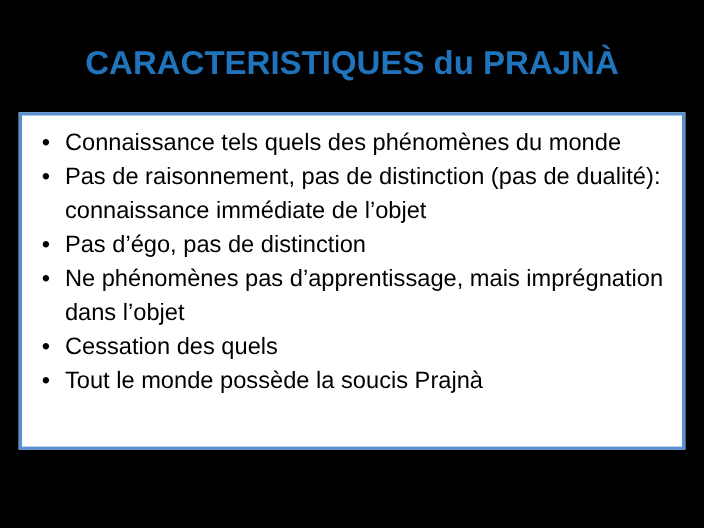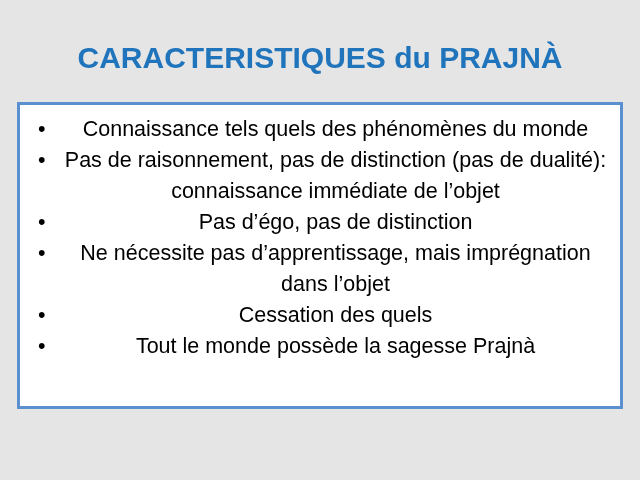--- a/index.html
+++ b/index.html
@@ -14,21 +14,21 @@
     overflow: hidden;
     position: relative;
   }
 
   #slide {
     position: absolute;
     left: 0;
     top: 0;
     width: 640px;
     height: 480px;
-    background: #e5e5e5;
+    background: #000000;
   }
 
   #slide-title {
     position: absolute;
     left: 0;
     top: 40px;
     width: 640px;
     text-align: center;
     font-size: 30px;
     font-weight: bold;
@@ -70,21 +70,20 @@
     left: 2px;
     top: 0;
     width: 16px;
     font-size: 21.5px;
     line-height: 31px;
     color: #000000;
   }
 
   .bullet-text {
     display: block;
-    text-align: center;
   }
 </style>
 </head>
 <body>
 
 <div id="slide">
 
   <div id="slide-title">CARACTERISTIQUES du PRAJNÀ</div>
 
   <div id="content-box">
@@ -100,29 +99,29 @@
         <span class="bullet-text">Pas de raisonnement, pas de distinction (pas de dualité): connaissance immédiate de l’objet</span>
       </li>
 
       <li class="bullet-item">
         <span class="bullet-marker">•</span>
         <span class="bullet-text">Pas d’égo, pas de distinction</span>
       </li>
 
       <li class="bullet-item">
         <span class="bullet-marker">•</span>
-        <span class="bullet-text">Ne nécessite pas d’apprentissage, mais imprégnation dans l’objet</span>
+        <span class="bullet-text">Ne phénomènes pas d’apprentissage, mais imprégnation dans l’objet</span>
       </li>
 
       <li class="bullet-item">
         <span class="bullet-marker">•</span>
         <span class="bullet-text">Cessation des quels</span>
       </li>
 
       <li class="bullet-item">
         <span class="bullet-marker">•</span>
-        <span class="bullet-text">Tout le monde possède la sagesse Prajnà</span>
+        <span class="bullet-text">Tout le monde possède la soucis Prajnà</span>
       </li>
 
     </ul>
   </div>
 
 </div>
 
 </body></html>

